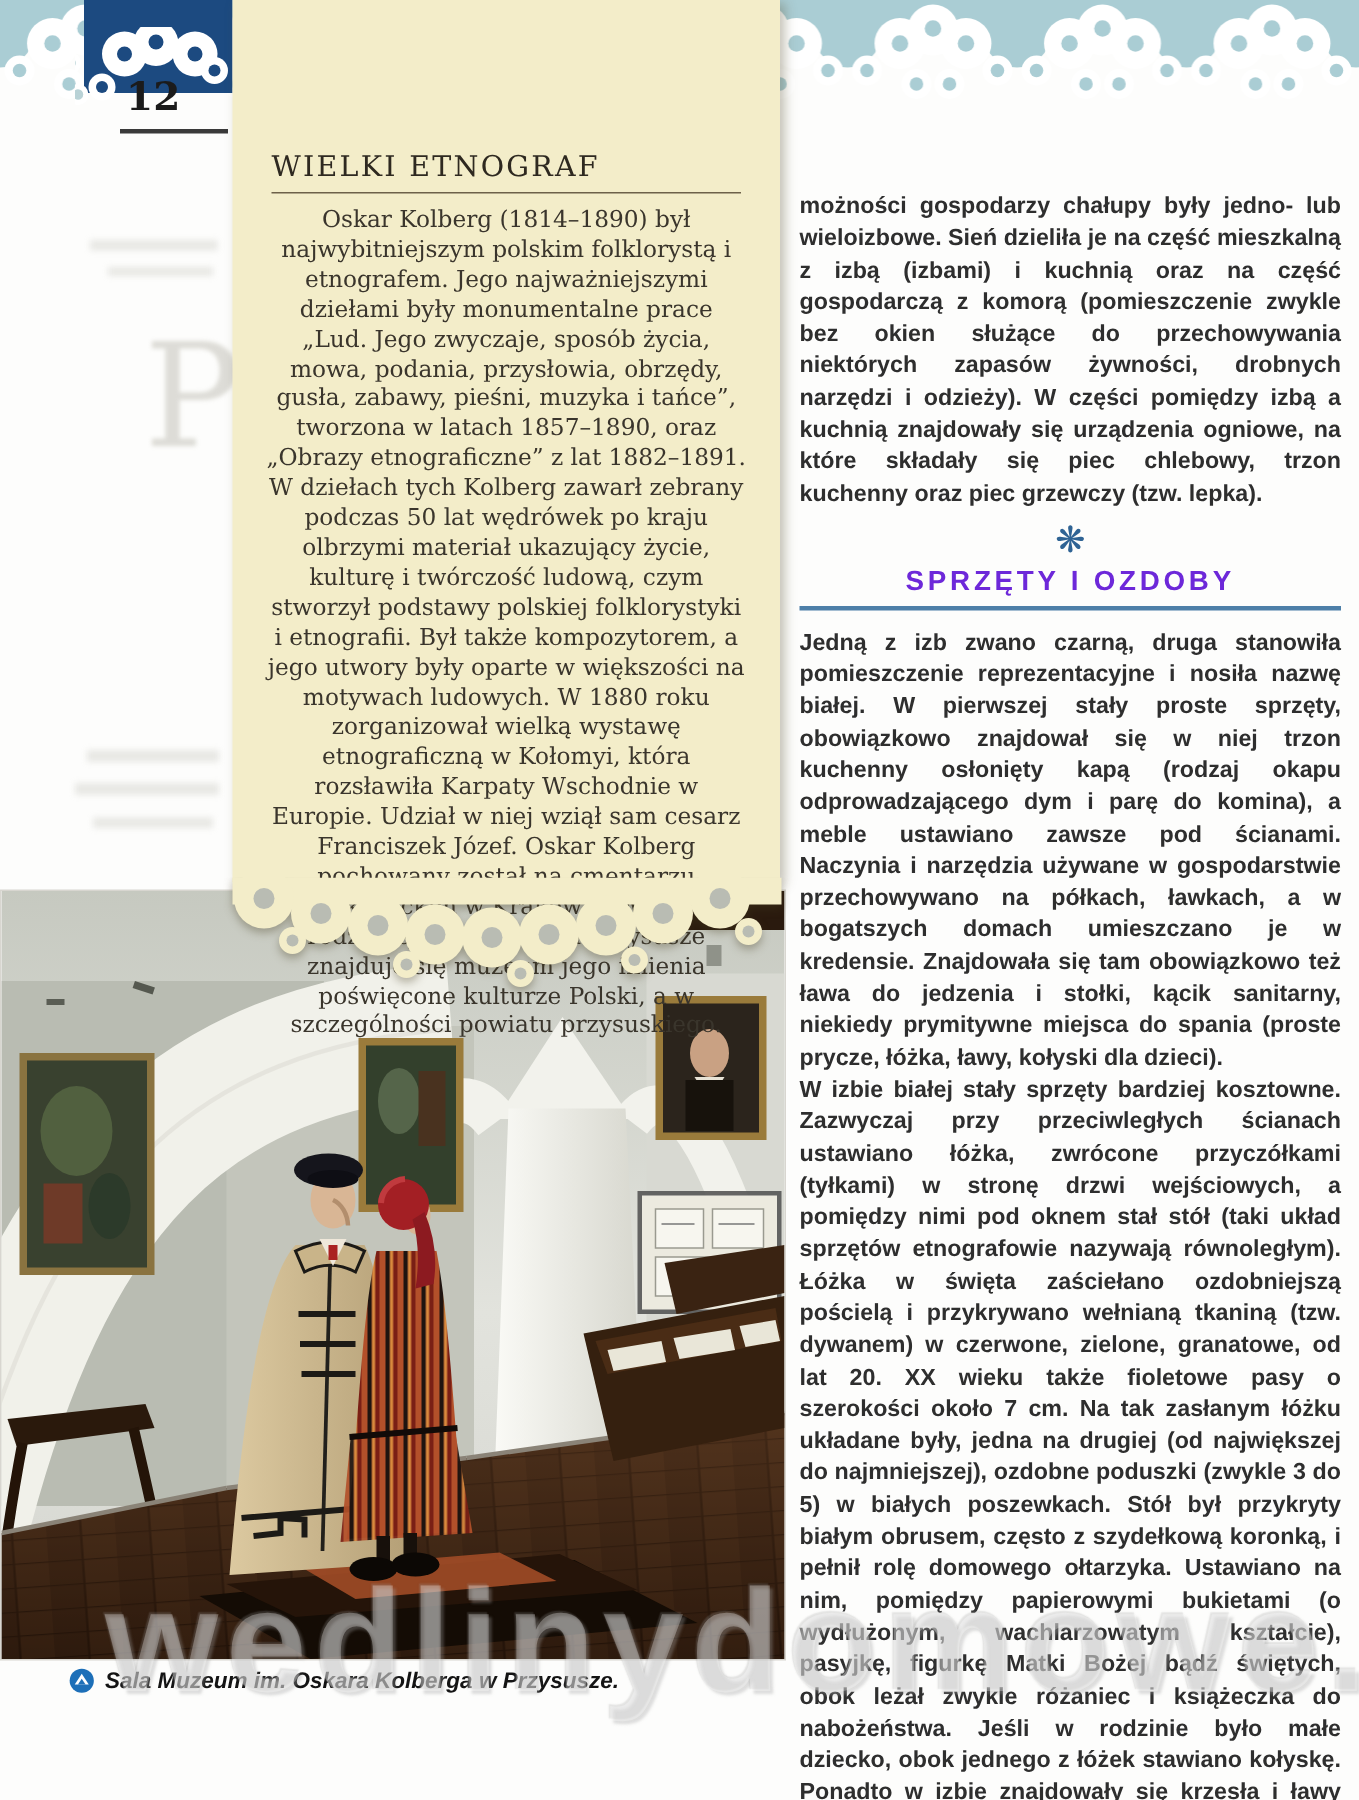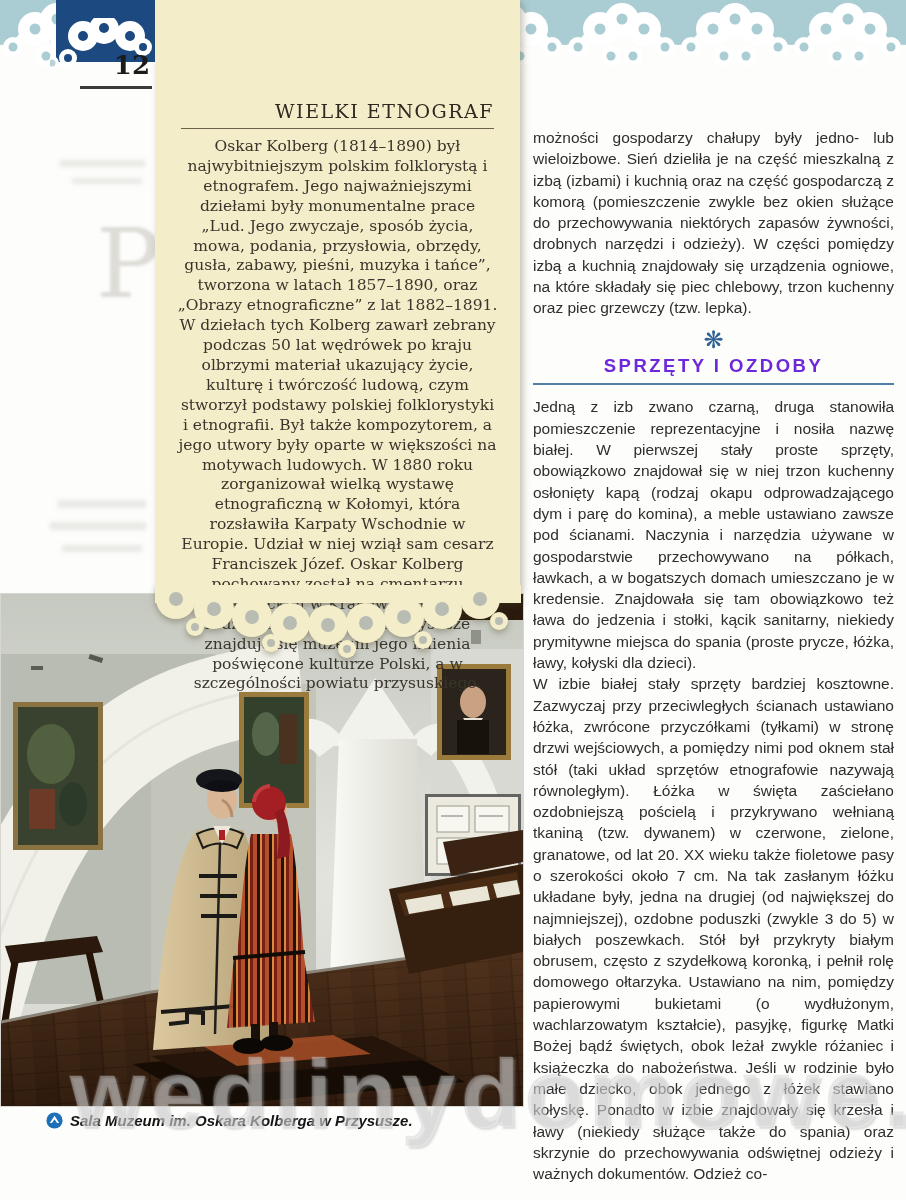--- a/index.html
+++ b/index.html
@@ -6,41 +6,41 @@
   body{
     width:906px;height:1200px;position:relative;overflow:hidden;
     background:#fdfdfc;
     font-family:"Liberation Sans", sans-serif;
   }
   
   .lace-band{position:absolute;top:0;left:0;width:906px;height:80px;z-index:1;}
   .navy-box{position:absolute;top:0;left:56px;width:99px;height:62px;background:#1c4a80;z-index:2;}
   .navy-lace{position:absolute;top:18px;left:50px;width:120px;height:70px;z-index:3;}
   .page-number{
-    position:absolute;top:50px;left:84px;width:66px;text-align:right;z-index:4;
+    position:absolute;top:50px;left:84px;width:66px;text-align:left;z-index:4;
     font-family:"DejaVu Serif", serif;font-weight:bold;font-size:26px;color:#1b1b1b;
   }
   .page-number-rule{position:absolute;top:86px;left:80px;width:72px;height:2.5px;background:#3a3a3a;z-index:4;}
 
   
   .ghost{position:absolute;color:rgba(150,145,128,0.30);z-index:0;filter:blur(1.5px);
     font-family:"DejaVu Serif", serif;}
   .ghost-p{top:208px;left:96px;font-size:96px;}
   .ghost-line{position:absolute;background:rgba(160,158,145,0.22);filter:blur(2px);z-index:0;}
 
   
   .panel{
     position:absolute;top:0;left:155px;width:365px;height:588px;z-index:5;
     background:#f3edc9;
     box-shadow:3px 2px 7px rgba(90,80,50,0.35);
     font-family:"DejaVu Serif", serif;color:#3a352c;
   }
   .panel-inner{padding:100px 22px 0 22px;}
   .panel-title{
-    text-align:right;font-size:19px;letter-spacing:1.5px;color:#2e2920;
+    text-align:left;font-size:19px;letter-spacing:1.5px;color:#2e2920;
     padding-bottom:6px;border-bottom:1.5px solid #6d6149;margin:0 4px 8px 4px;
   }
   .panel-body{
     text-align:center;font-size:15.5px;line-height:19.9px;margin:0;
   }
   .panel-scallop{position:absolute;top:585px;left:148px;width:380px;height:115px;z-index:6;}
 
   
   .photo{
     position:absolute;top:593px;left:0;width:522px;height:512px;z-index:3;
@@ -50,21 +50,21 @@
     position:absolute;top:1112px;left:46px;z-index:7;display:flex;align-items:flex-end;gap:7px;
     font-size:15px;font-weight:bold;font-style:italic;color:#141414;
   }
   .caption-icon{width:17px;height:17px;flex:0 0 auto;}
 
   
   .right-col{
     position:absolute;top:127px;left:533px;width:361px;z-index:5;
     font-size:15.5px;line-height:21.3px;color:#2e2e2e;text-align:justify;
   }
-  .right-col p{margin:0;}
+  .right-col p{margin:0;font-weight:bold;}
   .ornament{
     text-align:center;color:#2f6394;font-size:24px;line-height:24px;
     margin:9px 0 3px 0;font-style:normal;
   }
   .section-header{
     text-align:center;font-weight:bold;font-size:18.5px;letter-spacing:2.5px;color:#6d28d9;
     margin:2px 0 7px 0;
   }
   .section-rule{height:2.5px;background:#4d7fa8;margin:0 0 11px 0;}
 

